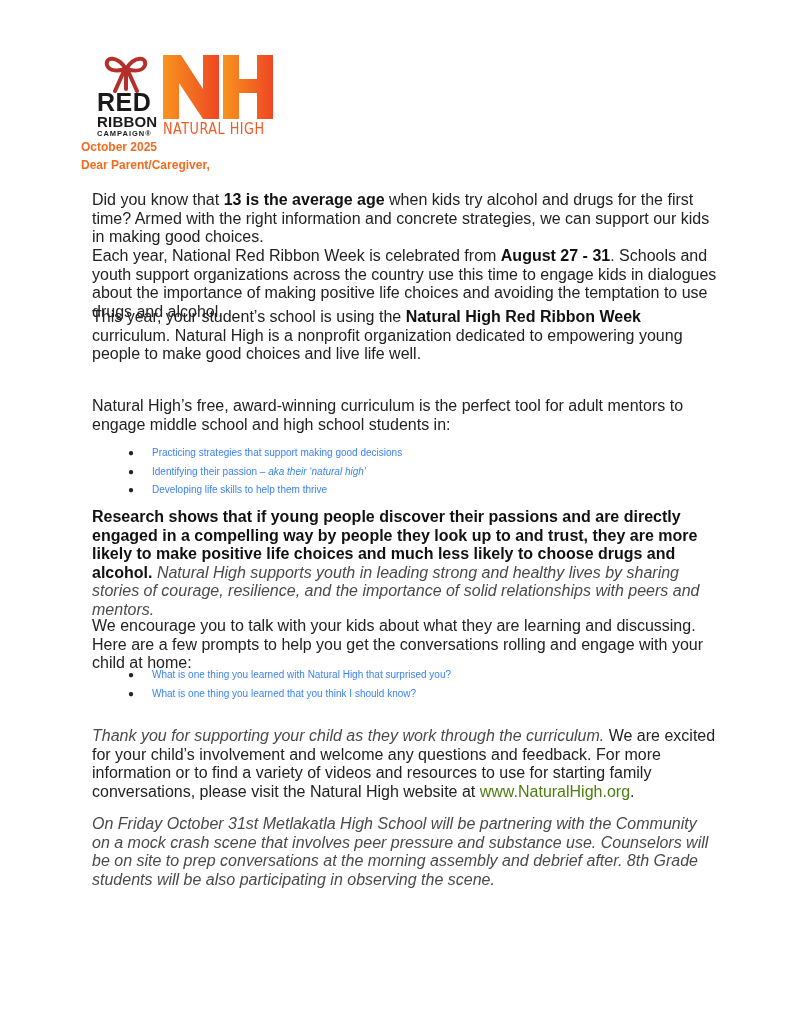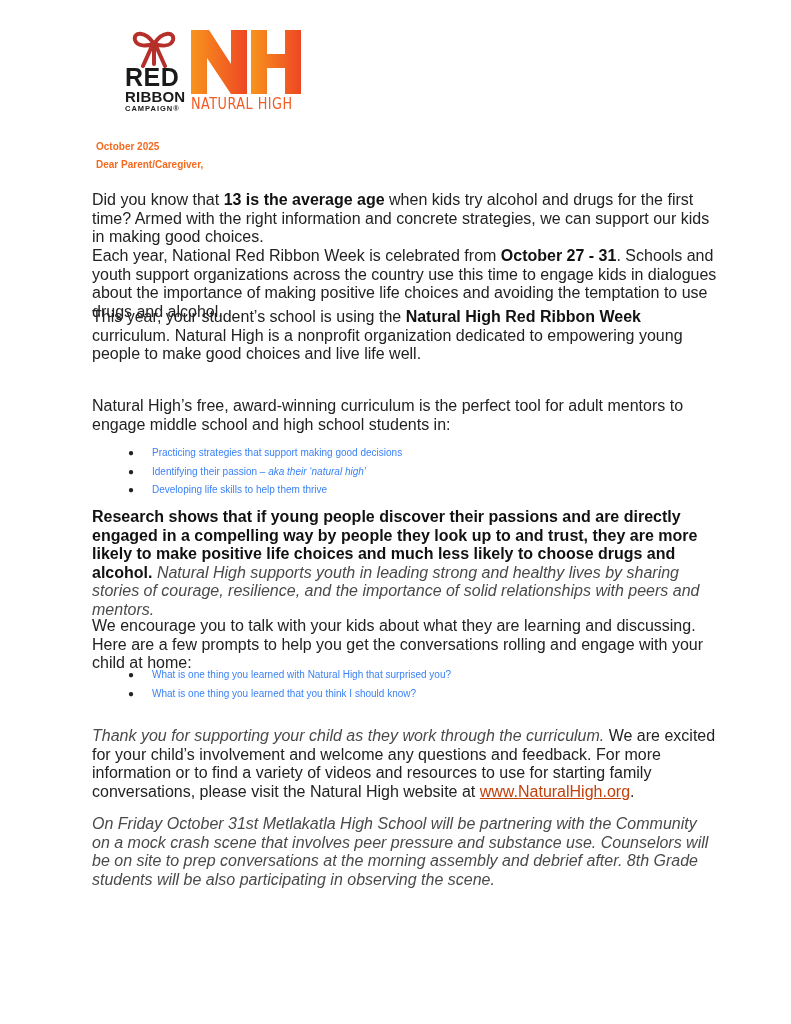--- a/index.html
+++ b/index.html
@@ -1,37 +1,37 @@
 <!DOCTYPE html>
 <html><head>
 <meta charset="utf-8">
 <style>
   html, body { margin: 0; padding: 0; background: #ffffff; }
   body { width: 791px; height: 1024px; position: relative; overflow: hidden;
          font-family: "Liberation Sans", "DejaVu Sans", sans-serif; color: #222222; }
-  .logo { position: absolute; left: 97px; top: 28px; width: 180px; height: 86px; margin-left: 28px; }
+  .logo { position: absolute; left: 97px; top: 53px; width: 180px; height: 86px; }
   .rr { position: absolute; left: 0; top: 0; width: 62px; height: 86px; }
   .rr svg { position: absolute; left: 6px; top: 0; }
   .rr-red, .rr-ribbon, .rr-camp { position: absolute; left: 0; color: #1a1a1a; font-weight: bold;
          font-family: "Liberation Sans", sans-serif; white-space: nowrap; }
   .rr-red { top: 38px; font-size: 25px; letter-spacing: 0.5px; line-height: 22px; }
   .rr-ribbon { top: 62px; font-size: 15px; line-height: 14px; letter-spacing: 0.2px; }
   .rr-camp { top: 77px; font-size: 7.5px; line-height: 8px; letter-spacing: 1px; }
   .nh { position: absolute; left: 66px; top: 2px; width: 112px; height: 64px; }
   .nh-text { position: absolute; left: 66px; top: 67px; font-family: "DejaVu Sans", sans-serif;
              font-size: 16px; line-height: 18px; letter-spacing: 0.6px; color: #f15a24; white-space: nowrap;
              transform: scaleX(0.8); transform-origin: left top; }
-  .heading { position: absolute; left: 96px; font-weight: bold; color: #f26b21; font-size: 10px; line-height: 18px; }
+  .heading { position: absolute; left: 81px; font-weight: bold; color: #f26b21; font-size: 12px; line-height: 18px; }
   .para { position: absolute; left: 92px; width: 625px; font-size: 16px; line-height: 18.6px; color: #222; margin: 0; }
   .para b { color: #111; }
   .gray { color: #4a4a4a; font-style: italic; }
   ul.bul { position: absolute; left: 92px; width: 625px; margin: 12px; padding: 0; list-style: none; font-size: 10px; line-height: 18.6px; color: #3b82f6; }
   ul.bul li { position: relative; padding-left: 48px; }
   ul.bul li::before { content: "\25CF"; position: absolute; left: 24px; top: 0; font-size: 10px; color: #222; }
-  a.link { color: #c2410c; text-decoration: underline; }
+  a.link { color: #4d7c0f; }
 </style>
 </head>
 <body>
 
 <div class="logo">
   <div class="rr">
     <svg width="46" height="40" viewBox="0 0 46 40">
       <g fill="none" stroke="#b5302a" stroke-width="4" stroke-linecap="round">
         <path d="M23 16 C 14 2, 2 4, 4 12 C 6 19, 16 18, 23 16 Z"></path>
         <path d="M23 16 C 32 2, 44 4, 42 12 C 40 19, 30 18, 23 16 Z"></path>
@@ -56,21 +56,21 @@
     <path fill="url(#nhg)" d="M60 0 H76 V24 H94 V0 H110 V64 H94 V38 H76 V64 H60 Z"></path>
   </svg>
   <div class="nh-text">NATURAL HIGH</div>
 </div>
 
 <div class="heading" style="top:138px;">October 2025</div>
 <div class="heading" style="top:156px;text-align:center;">Dear Parent/Caregiver,</div>
 
 <p class="para" style="top:191px;"><span>Did you know that </span><b>13 is the average age</b><span> when kids try alcohol and drugs for the first time? Armed with the right information and concrete strategies, we can support our kids in making good choices.</span></p>
 
-<p class="para" style="top:247px;"><span>Each year, National Red Ribbon Week is celebrated from </span><b>October 27 - 31</b><span>. Schools and youth support organizations across the country use this time to engage kids in dialogues about the importance of making positive life choices and avoiding the temptation to use drugs and alcohol.</span></p>
+<p class="para" style="top:247px;"><span>Each year, National Red Ribbon Week is celebrated from </span><b>August 27 - 31</b><span>. Schools and youth support organizations across the country use this time to engage kids in dialogues about the importance of making positive life choices and avoiding the temptation to use drugs and alcohol.</span></p>
 
 <p class="para" style="top:308px;"><span>This year, your student’s school is using the </span><b>Natural High Red Ribbon Week</b><span> curriculum. Natural High is a nonprofit organization dedicated to empowering young people to make good choices and live life well.</span></p>
 
 <p class="para" style="top:397px;">Natural High’s free, award-winning curriculum is the perfect tool for adult mentors to engage middle school and high school students in:</p>
 
 <ul class="bul" style="top:432px;">
   <li><span>Practicing strategies that support making good decisions</span></li>
   <li><span>Identifying their passion – </span><i>aka their ‘natural high’</i></li>
   <li><span>Developing life skills to help them thrive</span></li>
 </ul>

